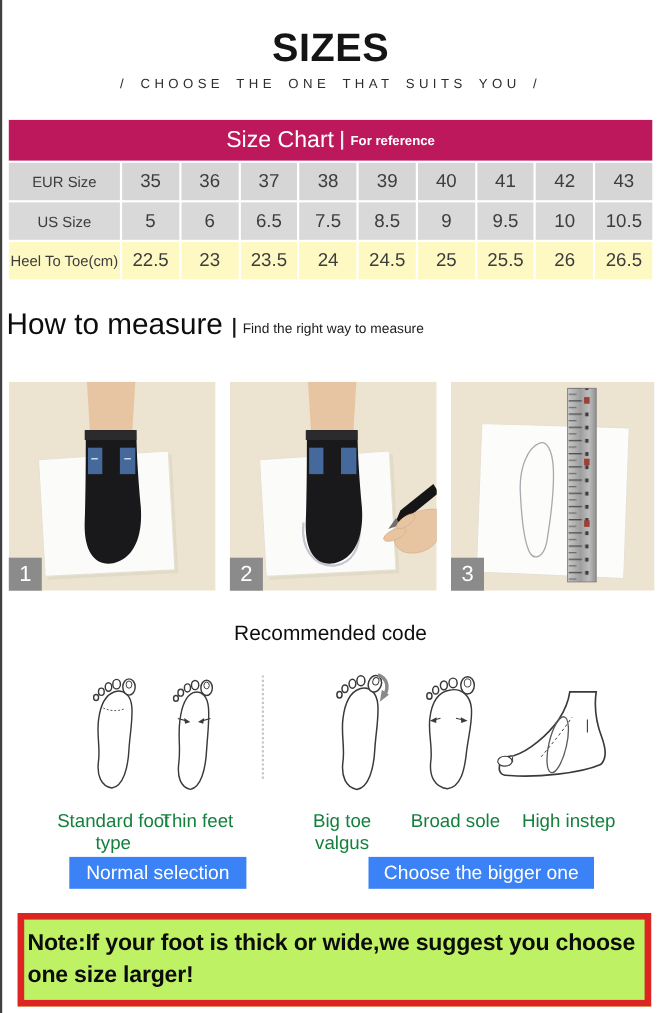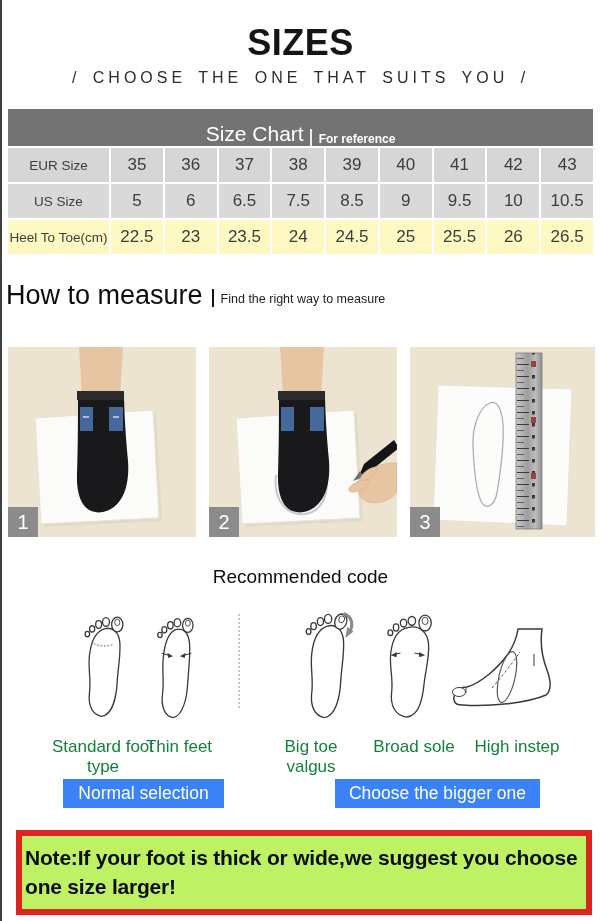--- a/index.html
+++ b/index.html
@@ -3,25 +3,25 @@
 <meta charset="utf-8">
 <style>
   html,body{margin:0;padding:0;background:#fff;}
   .page{position:relative;width:601px;height:921px;background:#fff;overflow:hidden;
         font-family:"Liberation Sans",sans-serif;color:#111;}
   .edge-strip{position:absolute;left:0;top:0;width:2px;height:921px;background:#404040;}
 
   
   .hdr{position:absolute;top:22px;left:0;right:0;text-align:center;}
   .hdr-title{font-size:36px;font-weight:bold;letter-spacing:.5px;color:#151515;}
-  .hdr-sub{margin-top:5px;font-size:16px;letter-spacing:4px;word-spacing:4px;color:#2c2c2c;}
+  .hdr-sub{margin-top:5px;font-size:12px;letter-spacing:4px;word-spacing:4px;color:#2c2c2c;}
 
   
   .chart{position:absolute;top:109px;left:8px;width:585px;}
-  .chart-head{height:37px;background:#737373;color:#fff;display:flex;align-items:flex-end;justify-content:center;}
+  .chart-head{height:37px;background:#be185d;color:#fff;display:flex;align-items:center;justify-content:center;}
   .chart-head .big{font-size:21px;}
   .chart-head .vsep{width:2px;height:17px;background:#ededed;margin:0 7px 0 6px;}
   .chart-head .small{font-size:12px;font-weight:bold;}
   .trow{display:flex;column-gap:2px;margin-top:2px;height:34px;}
   .tlabel{width:101px;display:flex;align-items:center;justify-content:center;
           font-size:13.5px;color:#3d3d3d;}
   .tcell{flex:1;display:flex;align-items:center;justify-content:center;font-size:17px;color:#3d3d3d;}
   .row-a .tlabel,.row-a .tcell{background:#d6d6d6;}
   .row-b .tlabel,.row-b .tcell{background:#d9d9d9;}
   .row-c .tlabel,.row-c .tcell{background:#fef9c3;}

